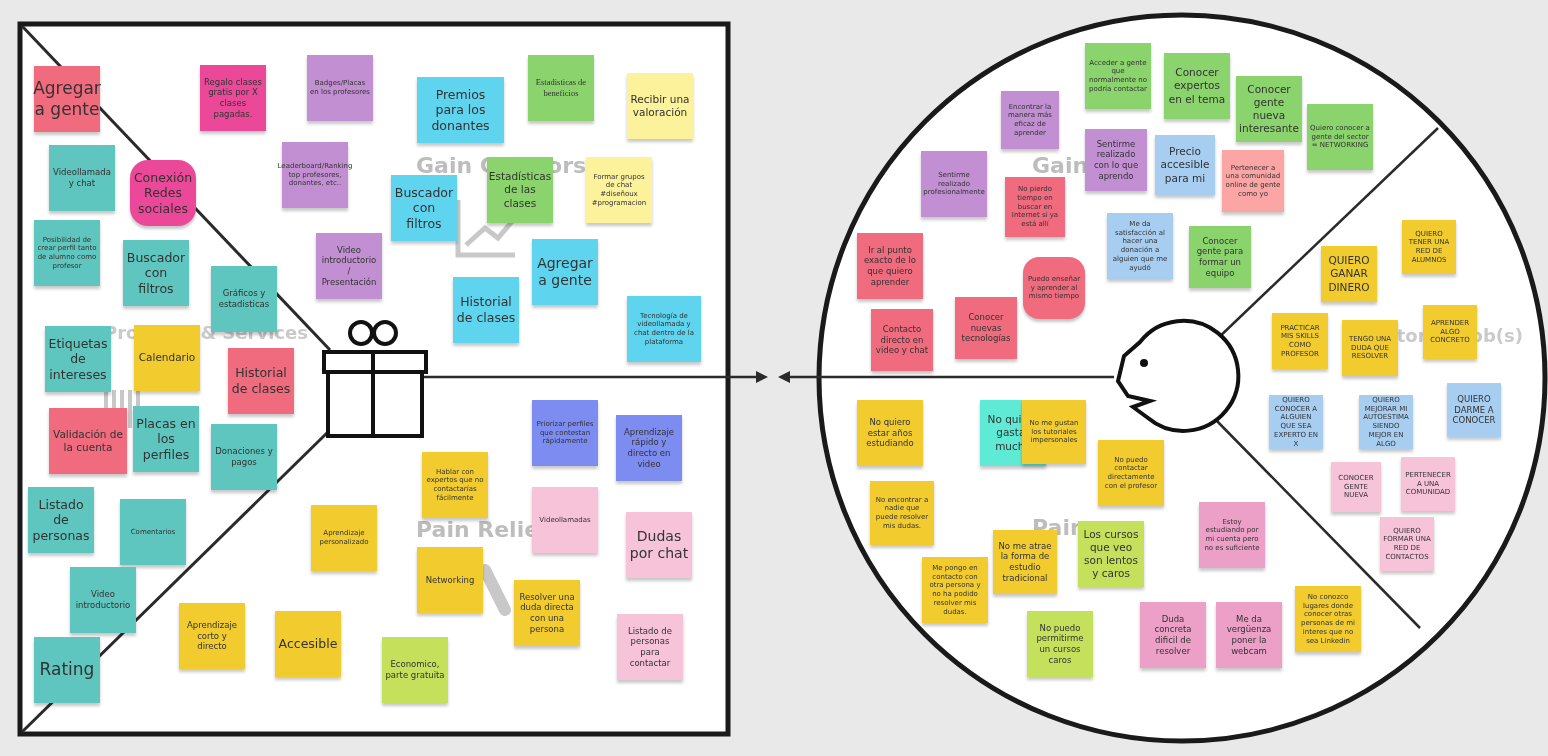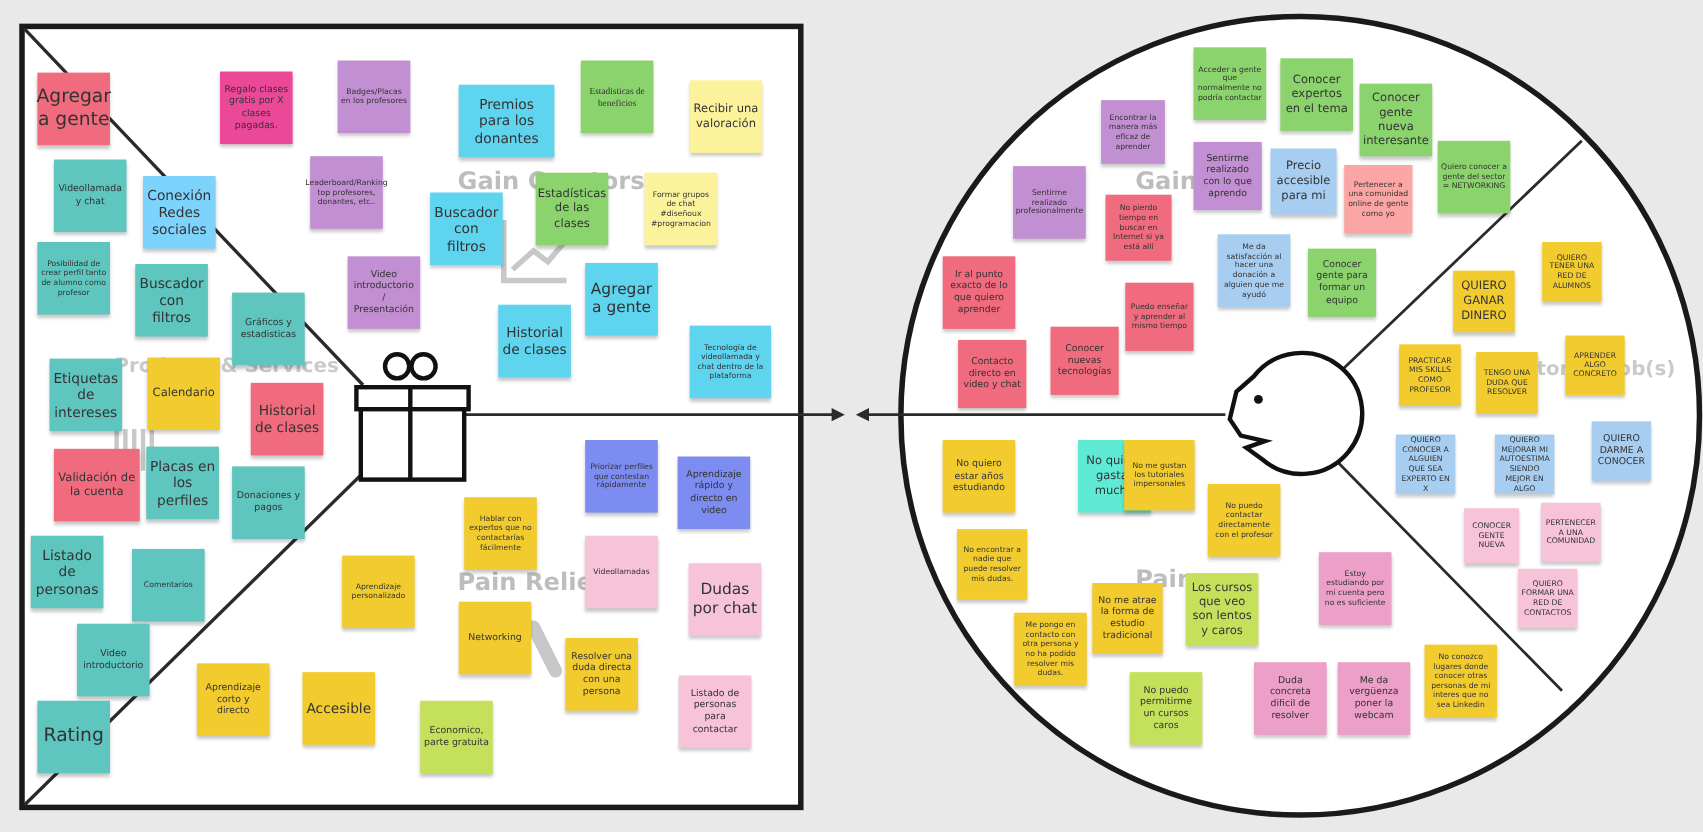--- a/index.html
+++ b/index.html
@@ -70,21 +70,21 @@
   <div class="bg-label" style="left:1032px;top:515px;">Pains</div>
 
   <div id="value-map-notes">
       <div class="note s6" style="left: 34px; top: 66px; width: 66px; height: 66px; background: rgb(239, 107, 125);">Agregar a gente</div>
       <div class="note s2" style="left: 200px; top: 65px; width: 66px; height: 66px; background: #ec4899;">Regalo clases gratis por X clases pagadas.</div>
       <div class="note s1" style="left: 307px; top: 55px; width: 66px; height: 66px; background: rgb(194, 143, 210);">Badges/Placas en los profesores</div>
       <div class="note s4" style="left: 417px; top: 77px; width: 87px; height: 66px; background: rgb(95, 212, 239);">Premios para los donantes</div>
       <div class="note s2" style="left: 528px; top: 55px; width: 66px; height: 66px; background: rgb(139, 211, 109); font-family: Liberation Serif, serif;">Estadisticas de beneficios</div>
       <div class="note s3" style="left: 627px; top: 73px; width: 66px; height: 66px; background: rgb(251, 242, 155);">Recibir una valoración</div>
       <div class="note s2" style="left: 49px; top: 145px; width: 66px; height: 66px; background: rgb(94, 198, 190);">Videollamada y chat</div>
-      <div class="note s4" style="left: 130px; top: 160px; width: 66px; height: 66px; background: #7dd3fc;">Conexión Redes sociales</div>
+      <div class="note s4" style="left: 130px; top: 160px; width: 66px; height: 66px; background: #ec4899; border-radius: 18px;">Conexión Redes sociales</div>
       <div class="note s1" style="left: 282px; top: 142px; width: 66px; height: 66px; background: rgb(194, 143, 210);">Leaderboard/Ranking top profesores, donantes, etc..</div>
       <div class="note s4" style="left: 391px; top: 175px; width: 66px; height: 66px; background: rgb(95, 212, 239);">Buscador con filtros</div>
       <div class="note s3" style="left: 487px; top: 157px; width: 66px; height: 66px; background: rgb(139, 211, 109);">Estadísticas de las clases</div>
       <div class="note s1" style="left: 586px; top: 157px; width: 66px; height: 66px; background: rgb(251, 242, 155);">Formar grupos de chat #diseñoux #programacion</div>
       <div class="note s1" style="left: 34px; top: 220px; width: 66px; height: 66px; background: rgb(94, 198, 190);">Posibilidad de crear perfil tanto de alumno como profesor</div>
       <div class="note s4" style="left: 123px; top: 240px; width: 66px; height: 66px; background: rgb(94, 198, 190);">Buscador con filtros</div>
       <div class="note s2" style="left: 316px; top: 233px; width: 66px; height: 66px; background: rgb(194, 143, 210);">Video introductorio / Presentación</div>
       <div class="note s5" style="left: 532px; top: 239px; width: 66px; height: 66px; background: rgb(95, 212, 239);">Agregar a gente</div>
       <div class="note s2" style="left: 211px; top: 266px; width: 66px; height: 66px; background: rgb(94, 198, 190);">Gráficos y estadisticas</div>
       <div class="note s1" style="left: 627px; top: 272px; width: 74px; height: 66px; background: rgb(95, 212, 239); margin-top: 24px;">Tecnología de videollamada y chat dentro de la plataforma</div>
@@ -110,30 +110,30 @@
       <div class="note s4" style="left: 275px; top: 611px; width: 66px; height: 66px; background: rgb(242, 204, 47);">Accesible</div>
       <div class="note s2" style="left: 617px; top: 614px; width: 66px; height: 66px; background: rgb(246, 195, 217);">Listado de personas para contactar</div>
       <div class="note s6" style="left: 34px; top: 637px; width: 66px; height: 66px; background: rgb(94, 198, 190);">Rating</div>
       <div class="note s2" style="left: 382px; top: 637px; width: 66px; height: 66px; background: rgb(197, 225, 92);">Economico, parte gratuita</div>
     </div>
   <div id="customer-profile-notes">
       <div class="note s1" style="left: 1085px; top: 43px; width: 66px; height: 66px; background: rgb(139, 211, 109);">Acceder a gente que normalmente no podría contactar</div>
       <div class="note s3" style="left: 1164px; top: 53px; width: 66px; height: 66px; background: rgb(139, 211, 109);">Conocer expertos en el tema</div>
       <div class="note s3" style="left: 1236px; top: 76px; width: 66px; height: 66px; background: rgb(139, 211, 109);">Conocer gente nueva interesante</div>
       <div class="note s1" style="left: 1001px; top: 91px; width: 58px; height: 58px; background: rgb(194, 143, 210);">Encontrar la manera más eficaz de aprender</div>
-      <div class="note s1" style="left: 1307px; top: 104px; width: 66px; height: 66px; background: rgb(139, 211, 109); margin-top: 24px;">Quiero conocer a gente del sector = NETWORKING</div>
+      <div class="note s1" style="left: 1307px; top: 104px; width: 66px; height: 66px; background: rgb(139, 211, 109);">Quiero conocer a gente del sector = NETWORKING</div>
       <div class="note s2" style="left: 1085px; top: 129px; width: 62px; height: 62px; background: rgb(194, 143, 210);">Sentirme realizado con lo que aprendo</div>
       <div class="note s3" style="left: 1155px; top: 135px; width: 60px; height: 60px; background: rgb(167, 205, 241);">Precio accesible para mi</div>
       <div class="note s1" style="left: 921px; top: 151px; width: 66px; height: 66px; background: rgb(194, 143, 210);">Sentirme realizado profesionalmente</div>
       <div class="note s1" style="left: 1222px; top: 150px; width: 62px; height: 62px; background: #fca5a5;">Pertenecer a una comunidad online de gente como yo</div>
       <div class="note s1" style="left: 1005px; top: 177px; width: 60px; height: 60px; background: rgb(239, 107, 125);">No pierdo tiempo en buscar en Internet si ya está allí</div>
       <div class="note s1" style="left: 1107px; top: 213px; width: 66px; height: 66px; background: rgb(167, 205, 241);">Me da satisfacción al hacer una donación a alguien que me ayudó</div>
       <div class="note s2" style="left: 1189px; top: 226px; width: 62px; height: 62px; background: rgb(139, 211, 109);">Conocer gente para formar un equipo</div>
       <div class="note s2" style="left: 857px; top: 233px; width: 66px; height: 66px; background: rgb(239, 107, 125);">Ir al punto exacto de lo que quiero aprender</div>
-      <div class="note s1" style="left: 1023px; top: 257px; width: 62px; height: 62px; background: rgb(239, 107, 125);">Puedo enseñar y aprender al mismo tiempo</div>
+      <div class="note s1" style="left: 1023px; top: 257px; width: 62px; height: 62px; background: rgb(239, 107, 125); border-radius: 16px;">Puedo enseñar y aprender al mismo tiempo</div>
       <div class="note s2" style="left: 955px; top: 297px; width: 62px; height: 62px; background: rgb(239, 107, 125);">Conocer nuevas tecnologías</div>
       <div class="note s2" style="left: 871px; top: 309px; width: 62px; height: 62px; background: rgb(239, 107, 125);">Contacto directo en video y chat</div>
       <div class="note s1" style="left: 1402px; top: 220px; width: 54px; height: 54px; background: rgb(242, 204, 47);">QUIERO TENER UNA RED DE ALUMNOS</div>
       <div class="note s3" style="left: 1321px; top: 246px; width: 56px; height: 56px; background: rgb(242, 204, 47);">QUIERO GANAR DINERO</div>
       <div class="note s1" style="left: 1272px; top: 313px; width: 56px; height: 56px; background: rgb(242, 204, 47);">PRACTICAR MIS SKILLS COMO PROFESOR</div>
       <div class="note s1" style="left: 1342px; top: 320px; width: 56px; height: 56px; background: rgb(242, 204, 47);">TENGO UNA DUDA QUE RESOLVER</div>
       <div class="note s1" style="left: 1423px; top: 305px; width: 54px; height: 54px; background: rgb(242, 204, 47);">APRENDER ALGO CONCRETO</div>
       <div class="note s1" style="left: 1269px; top: 395px; width: 54px; height: 54px; background: rgb(167, 205, 241);">QUIERO CONOCER A ALGUIEN QUE SEA EXPERTO EN X</div>
       <div class="note s1" style="left: 1359px; top: 395px; width: 54px; height: 54px; background: rgb(167, 205, 241);">QUIERO MEJORAR MI AUTOESTIMA SIENDO MEJOR EN ALGO</div>
       <div class="note s2" style="left: 1447px; top: 383px; width: 54px; height: 54px; background: rgb(167, 205, 241);">QUIERO DARME A CONOCER</div>

